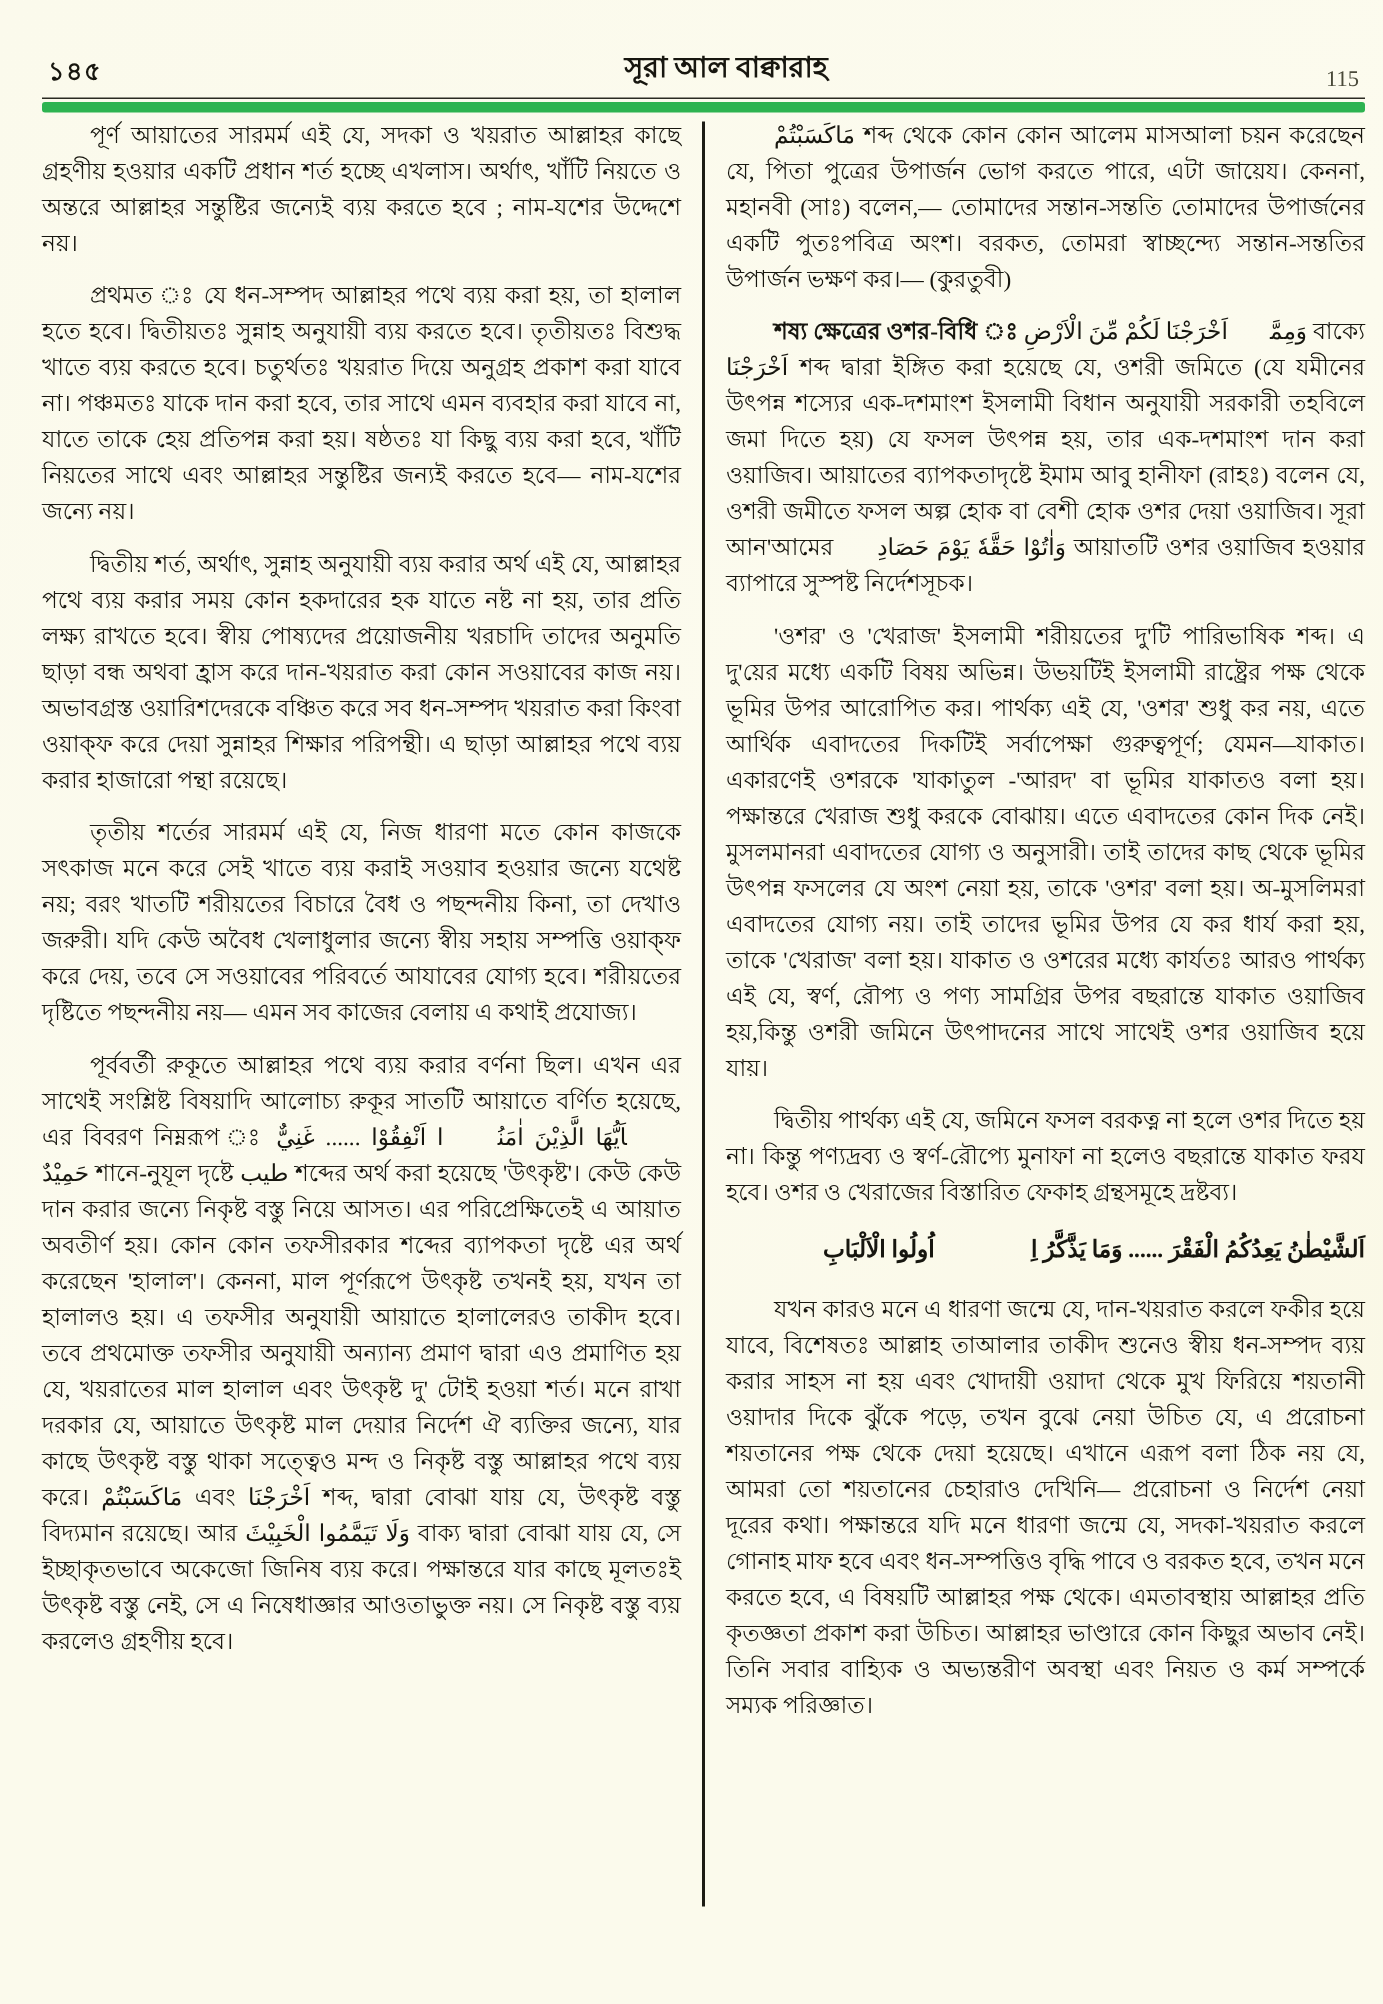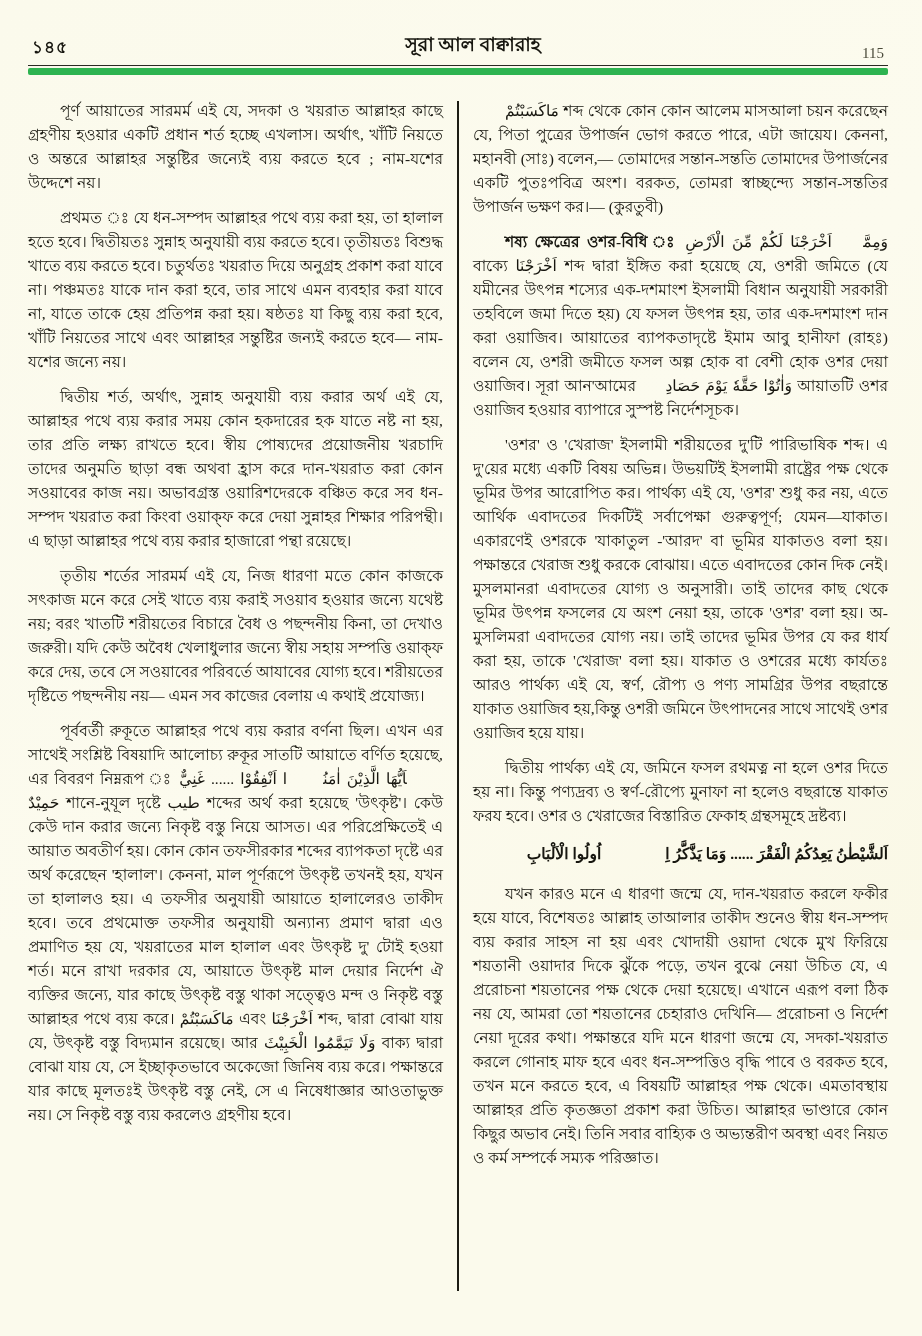--- a/index.html
+++ b/index.html
@@ -11,21 +11,21 @@
     height: 1336px;
     background: #fbfaec;
     font-family: "Liberation Serif", "DejaVu Serif", serif;
     color: #17160f;
     overflow: hidden;
   }
   .page {
     box-sizing: border-box;
     width: 922px;
     height: 940px;
-    padding: 30px 34px 0 28px;
+    padding: 30px 12px 0 28px;
     background: linear-gradient(135deg, #fbfaec 0%, #fcfbee 60%, #faf8e6 100%);
   }
   .header-row {
     display: flex;
     align-items: flex-end;
     justify-content: space-between;
     padding: 0 4px;
   }
   .page-num-bn {
     font-weight: bold;
@@ -50,21 +50,21 @@
   .rule-green {
     height: 7px;
     margin-top: 2px;
     border-radius: 2px;
   }
   .columns {
     position: relative;
     display: grid;
     grid-template-columns: 1fr 1fr;
     column-gap: 30px;
-    margin-top: 24px;
+    margin-top: 4px;
   }
   .col-divider {
     position: absolute;
     left: calc(50% - 1px);
     top: 2px;
     width: 2px;
     height: 1190px;
     background: #1c1c14;
   }
   .col p {
@@ -111,20 +111,20 @@
       <p>প্রথমত ঃ যে ধন-সম্পদ আল্লাহর পথে ব্যয় করা হয়, তা হালাল হতে হবে। দ্বিতীয়তঃ সুন্নাহ অনুযায়ী ব্যয় করতে হবে। তৃতীয়তঃ বিশুদ্ধ খাতে ব্যয় করতে হবে। চতুর্থতঃ খয়রাত দিয়ে অনুগ্রহ প্রকাশ করা যাবে না। পঞ্চমতঃ যাকে দান করা হবে, তার সাথে এমন ব্যবহার করা যাবে না, যাতে তাকে হেয় প্রতিপন্ন করা হয়। ষষ্ঠতঃ যা কিছু ব্যয় করা হবে, খাঁটি নিয়তের সাথে এবং আল্লাহর সন্তুষ্টির জন্যই করতে হবে— নাম-যশের জন্যে নয়।</p>
       <p>দ্বিতীয় শর্ত, অর্থাৎ, সুন্নাহ অনুযায়ী ব্যয় করার অর্থ এই যে, আল্লাহর পথে ব্যয় করার সময় কোন হকদারের হক যাতে নষ্ট না হয়, তার প্রতি লক্ষ্য রাখতে হবে। স্বীয় পোষ্যদের প্রয়োজনীয় খরচাদি তাদের অনুমতি ছাড়া বন্ধ অথবা হ্রাস করে দান-খয়রাত করা কোন সওয়াবের কাজ নয়। অভাবগ্রস্ত ওয়ারিশদেরকে বঞ্চিত করে সব ধন-সম্পদ খয়রাত করা কিংবা ওয়াক্‌ফ করে দেয়া সুন্নাহর শিক্ষার পরিপন্থী। এ ছাড়া আল্লাহর পথে ব্যয় করার হাজারো পন্থা রয়েছে।</p>
       <p>তৃতীয় শর্তের সারমর্ম এই যে, নিজ ধারণা মতে কোন কাজকে সৎকাজ মনে করে সেই খাতে ব্যয় করাই সওয়াব হওয়ার জন্যে যথেষ্ট নয়; বরং খাতটি শরীয়তের বিচারে বৈধ ও পছন্দনীয় কিনা, তা দেখাও জরুরী। যদি কেউ অবৈধ খেলাধুলার জন্যে স্বীয় সহায় সম্পত্তি ওয়াক্‌ফ করে দেয়, তবে সে সওয়াবের পরিবর্তে আযাবের যোগ্য হবে। শরীয়তের দৃষ্টিতে পছন্দনীয় নয়— এমন সব কাজের বেলায় এ কথাই প্রযোজ্য।</p>
       <p>পূর্ববর্তী রুকূতে আল্লাহর পথে ব্যয় করার বর্ণনা ছিল। এখন এর সাথেই সংশ্লিষ্ট বিষয়াদি আলোচ্য রুকূর সাতটি আয়াতে বর্ণিত হয়েছে, এর বিবরণ নিম্নরূপ ঃ يٰۤاَيُّهَا الَّذِيْنَ اٰمَنُوْۤا اَنْفِقُوْا ...... غَنِيٌّ حَمِيْدٌ শানে-নুযূল দৃষ্টে طيب শব্দের অর্থ করা হয়েছে 'উৎকৃষ্ট'। কেউ কেউ দান করার জন্যে নিকৃষ্ট বস্তু নিয়ে আসত। এর পরিপ্রেক্ষিতেই এ আয়াত অবতীর্ণ হয়। কোন কোন তফসীরকার শব্দের ব্যাপকতা দৃষ্টে এর অর্থ করেছেন 'হালাল'। কেননা, মাল পূর্ণরূপে উৎকৃষ্ট তখনই হয়, যখন তা হালালও হয়। এ তফসীর অনুযায়ী আয়াতে হালালেরও তাকীদ হবে। তবে প্রথমোক্ত তফসীর অনুযায়ী অন্যান্য প্রমাণ দ্বারা এও প্রমাণিত হয় যে, খয়রাতের মাল হালাল এবং উৎকৃষ্ট দু' টোই হওয়া শর্ত। মনে রাখা দরকার যে, আয়াতে উৎকৃষ্ট মাল দেয়ার নির্দেশ ঐ ব্যক্তির জন্যে, যার কাছে উৎকৃষ্ট বস্তু থাকা সত্ত্বেও মন্দ ও নিকৃষ্ট বস্তু আল্লাহর পথে ব্যয় করে। مَاكَسَبْتُمْ এবং اَخْرَجْنَا শব্দ, দ্বারা বোঝা যায় যে, উৎকৃষ্ট বস্তু বিদ্যমান রয়েছে। আর وَلَا تَيَمَّمُوا الْخَبِيْثَ বাক্য দ্বারা বোঝা যায় যে, সে ইচ্ছাকৃতভাবে অকেজো জিনিষ ব্যয় করে। পক্ষান্তরে যার কাছে মূলতঃই উৎকৃষ্ট বস্তু নেই, সে এ নিষেধাজ্ঞার আওতাভুক্ত নয়। সে নিকৃষ্ট বস্তু ব্যয় করলেও গ্রহণীয় হবে।</p>
     </div>
 
     <div class="col">
       <p>مَاكَسَبْتُمْ শব্দ থেকে কোন কোন আলেম মাসআলা চয়ন করেছেন যে, পিতা পুত্রের উপার্জন ভোগ করতে পারে, এটা জায়েয। কেননা, মহানবী (সাঃ) বলেন,— তোমাদের সন্তান-সন্ততি তোমাদের উপার্জনের একটি পুতঃপবিত্র অংশ। বরকত, তোমরা স্বাচ্ছন্দ্যে সন্তান-সন্ততির উপার্জন ভক্ষণ কর।— (কুরতুবী)</p>
       <p><strong class="usher-head">শষ্য ক্ষেত্রের ওশর-বিধি ঃ </strong><span class="run">وَمِمَّاۤ اَخْرَجْنَا لَكُمْ مِّنَ الْاَرْضِ বাক্যে اَخْرَجْنَا শব্দ দ্বারা ইঙ্গিত করা হয়েছে যে, ওশরী জমিতে (যে যমীনের উৎপন্ন শস্যের এক-দশমাংশ ইসলামী বিধান অনুযায়ী সরকারী তহবিলে জমা দিতে হয়) যে ফসল উৎপন্ন হয়, তার এক-দশমাংশ দান করা ওয়াজিব। আয়াতের ব্যাপকতাদৃষ্টে ইমাম আবু হানীফা (রাহঃ) বলেন যে, ওশরী জমীতে ফসল অল্প হোক বা বেশী হোক ওশর দেয়া ওয়াজিব। সূরা আন'আমের وَاٰتُوْا حَقَّهٗ يَوْمَ حَصَادِهٖ আয়াতটি ওশর ওয়াজিব হওয়ার ব্যাপারে সুস্পষ্ট নির্দেশসূচক।</span></p>
       <p>'ওশর' ও 'খেরাজ' ইসলামী শরীয়তের দু'টি পারিভাষিক শব্দ। এ দু'য়ের মধ্যে একটি বিষয় অভিন্ন। উভয়টিই ইসলামী রাষ্ট্রের পক্ষ থেকে ভূমির উপর আরোপিত কর। পার্থক্য এই যে, 'ওশর' শুধু কর নয়, এতে আর্থিক এবাদতের দিকটিই সর্বাপেক্ষা গুরুত্বপূর্ণ; যেমন—যাকাত। একারণেই ওশরকে 'যাকাতুল -'আরদ' বা ভূমির যাকাতও বলা হয়। পক্ষান্তরে খেরাজ শুধু করকে বোঝায়। এতে এবাদতের কোন দিক নেই। মুসলমানরা এবাদতের যোগ্য ও অনুসারী। তাই তাদের কাছ থেকে ভূমির উৎপন্ন ফসলের যে অংশ নেয়া হয়, তাকে 'ওশর' বলা হয়। অ-মুসলিমরা এবাদতের যোগ্য নয়। তাই তাদের ভূমির উপর যে কর ধার্য করা হয়, তাকে 'খেরাজ' বলা হয়। যাকাত ও ওশরের মধ্যে কার্যতঃ আরও পার্থক্য এই যে, স্বর্ণ, রৌপ্য ও পণ্য সামগ্রির উপর বছরান্তে যাকাত ওয়াজিব হয়,কিন্তু ওশরী জমিনে উৎপাদনের সাথে সাথেই ওশর ওয়াজিব হয়ে যায়।</p>
-      <p>দ্বিতীয় পার্থক্য এই যে, জমিনে ফসল রথমত্ন না হলে ওশর দিতে হয় না। কিন্তু পণ্যদ্রব্য ও স্বর্ণ-রৌপ্যে মুনাফা না হলেও বছরান্তে যাকাত ফরয হবে। ওশর ও খেরাজের বিস্তারিত ফেকাহ গ্রন্থসমূহে দ্রষ্টব্য।</p>
+      <p>দ্বিতীয় পার্থক্য এই যে, জমিনে ফসল বরকত্ন না হলে ওশর দিতে হয় না। কিন্তু পণ্যদ্রব্য ও স্বর্ণ-রৌপ্যে মুনাফা না হলেও বছরান্তে যাকাত ফরয হবে। ওশর ও খেরাজের বিস্তারিত ফেকাহ গ্রন্থসমূহে দ্রষ্টব্য।</p>
       <p class="arabic-verse" dir="rtl">اَلشَّيْطٰنُ يَعِدُكُمُ الْفَقْرَ ...... وَمَا يَذَّكَّرُ اِلَّاۤ اُولُوا الْاَلْبَابِ</p>
       <p>যখন কারও মনে এ ধারণা জন্মে যে, দান-খয়রাত করলে ফকীর হয়ে যাবে, বিশেষতঃ আল্লাহ তাআলার তাকীদ শুনেও স্বীয় ধন-সম্পদ ব্যয় করার সাহস না হয় এবং খোদায়ী ওয়াদা থেকে মুখ ফিরিয়ে শয়তানী ওয়াদার দিকে ঝুঁকে পড়ে, তখন বুঝে নেয়া উচিত যে, এ প্ররোচনা শয়তানের পক্ষ থেকে দেয়া হয়েছে। এখানে এরূপ বলা ঠিক নয় যে, আমরা তো শয়তানের চেহারাও দেখিনি— প্ররোচনা ও নির্দেশ নেয়া দূরের কথা। পক্ষান্তরে যদি মনে ধারণা জন্মে যে, সদকা-খয়রাত করলে গোনাহ মাফ হবে এবং ধন-সম্পত্তিও বৃদ্ধি পাবে ও বরকত হবে, তখন মনে করতে হবে, এ বিষয়টি আল্লাহর পক্ষ থেকে। এমতাবস্থায় আল্লাহর প্রতি কৃতজ্ঞতা প্রকাশ করা উচিত। আল্লাহর ভাণ্ডারে কোন কিছুর অভাব নেই। তিনি সবার বাহ্যিক ও অভ্যন্তরীণ অবস্থা এবং নিয়ত ও কর্ম সম্পর্কে সম্যক পরিজ্ঞাত।</p>
     </div>
 
   </div>
 
 </div>
 
 </body></html>

